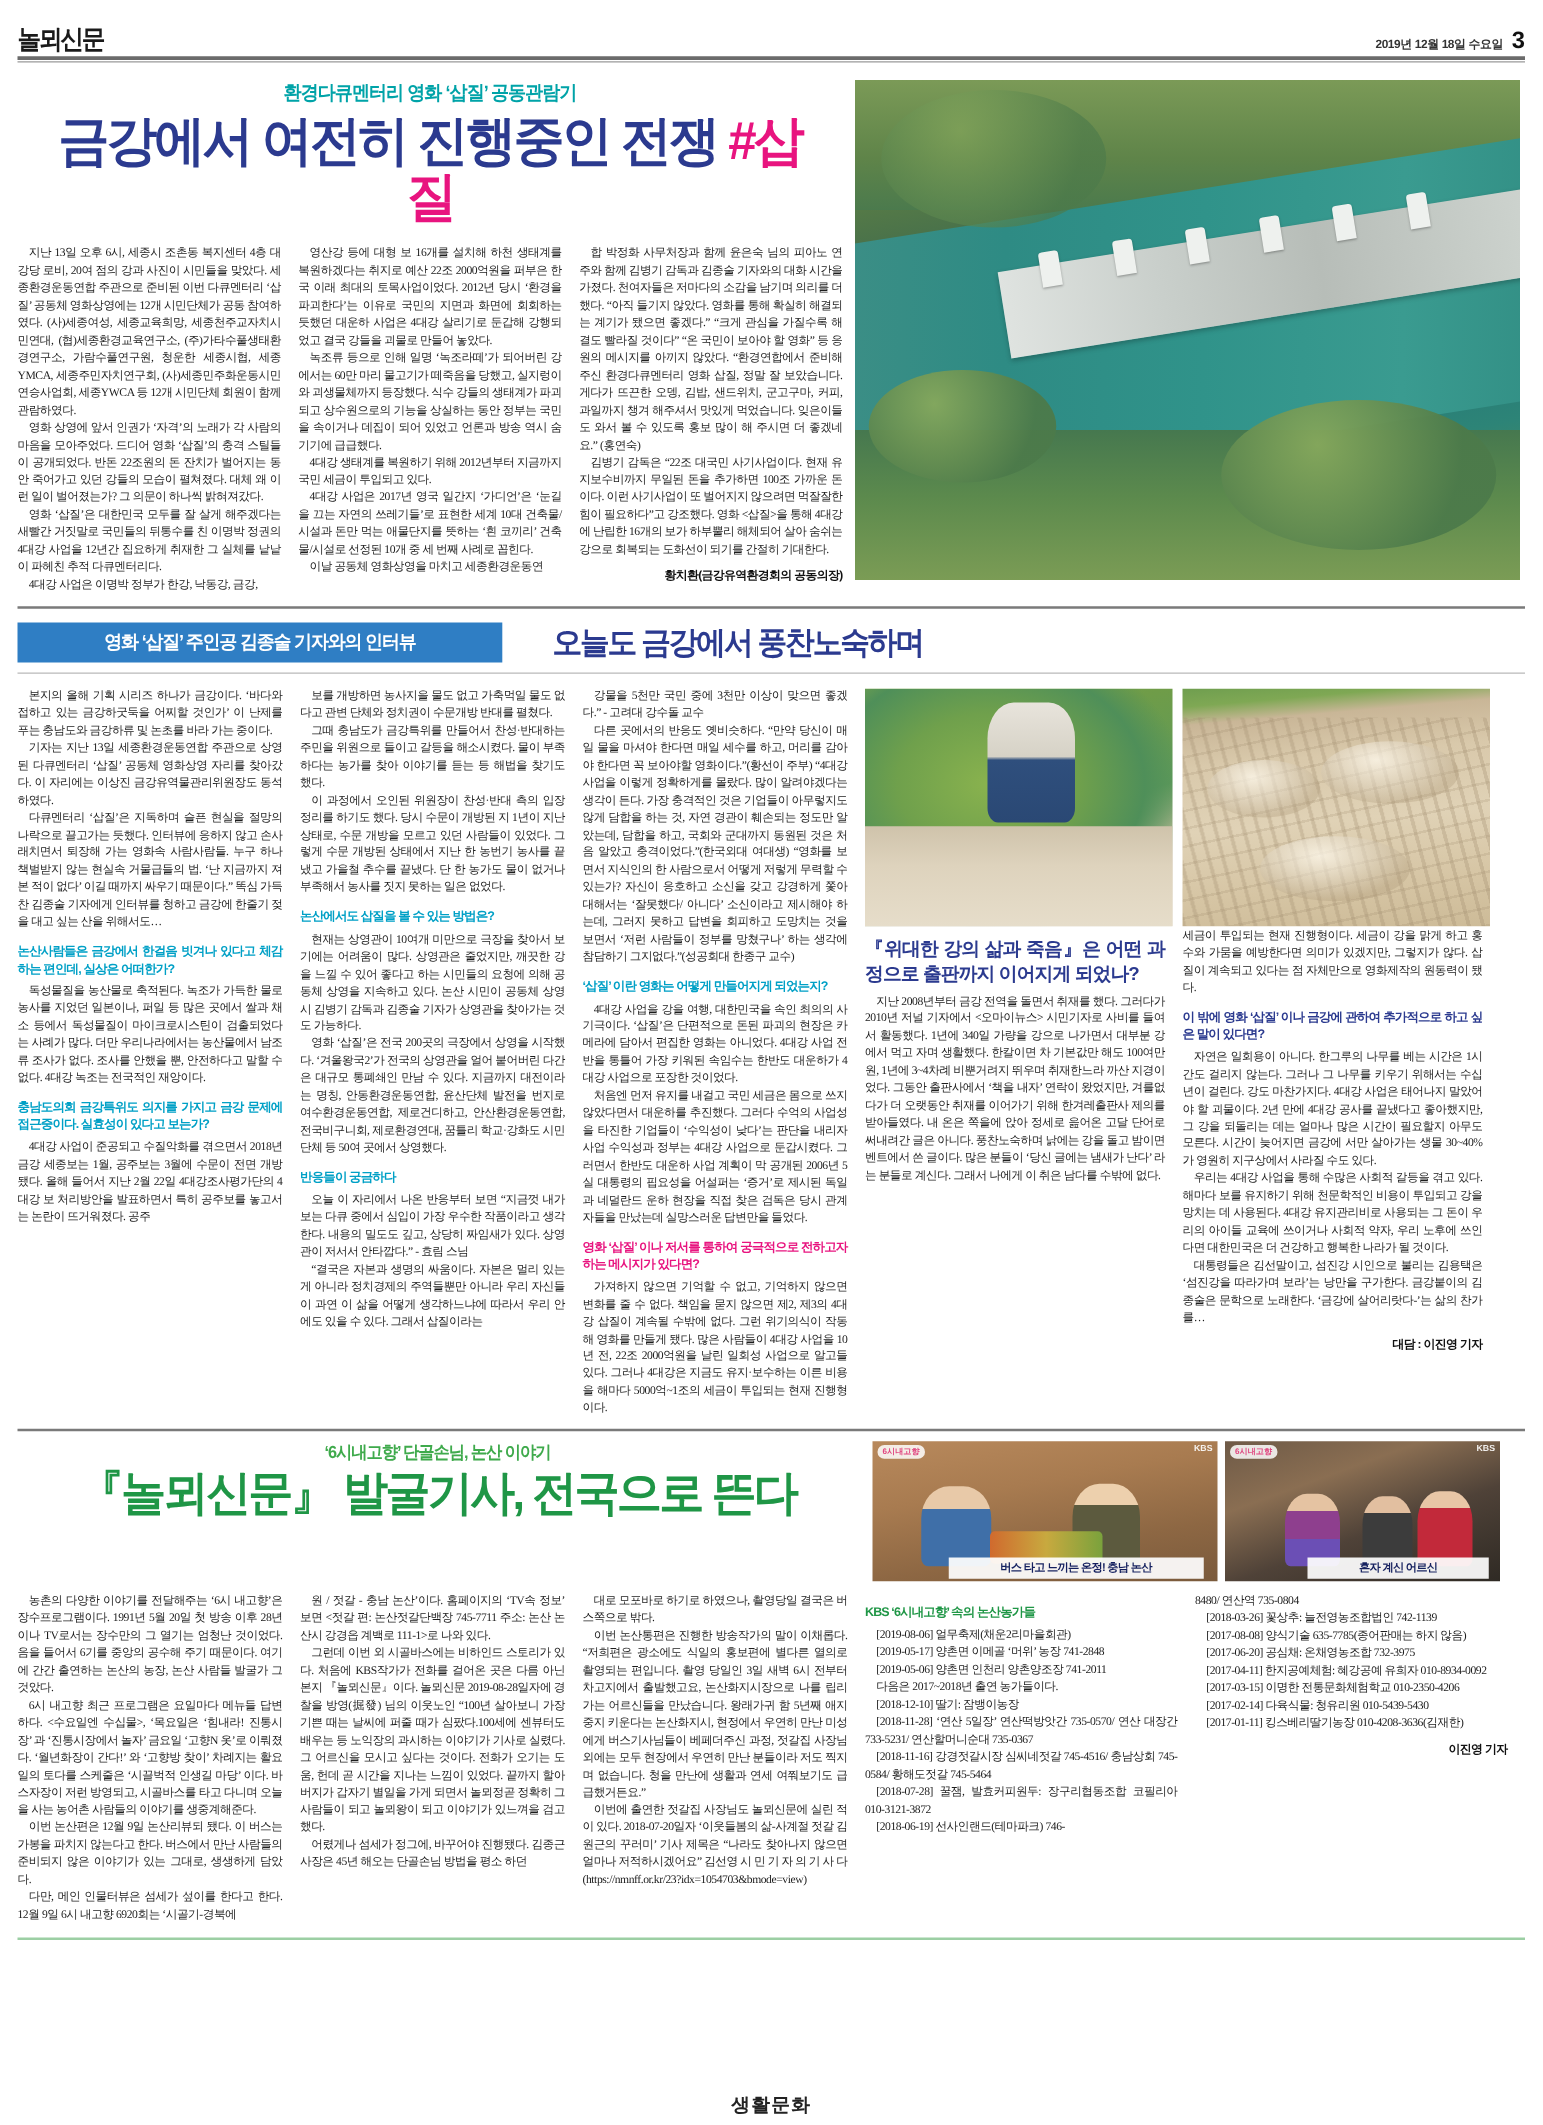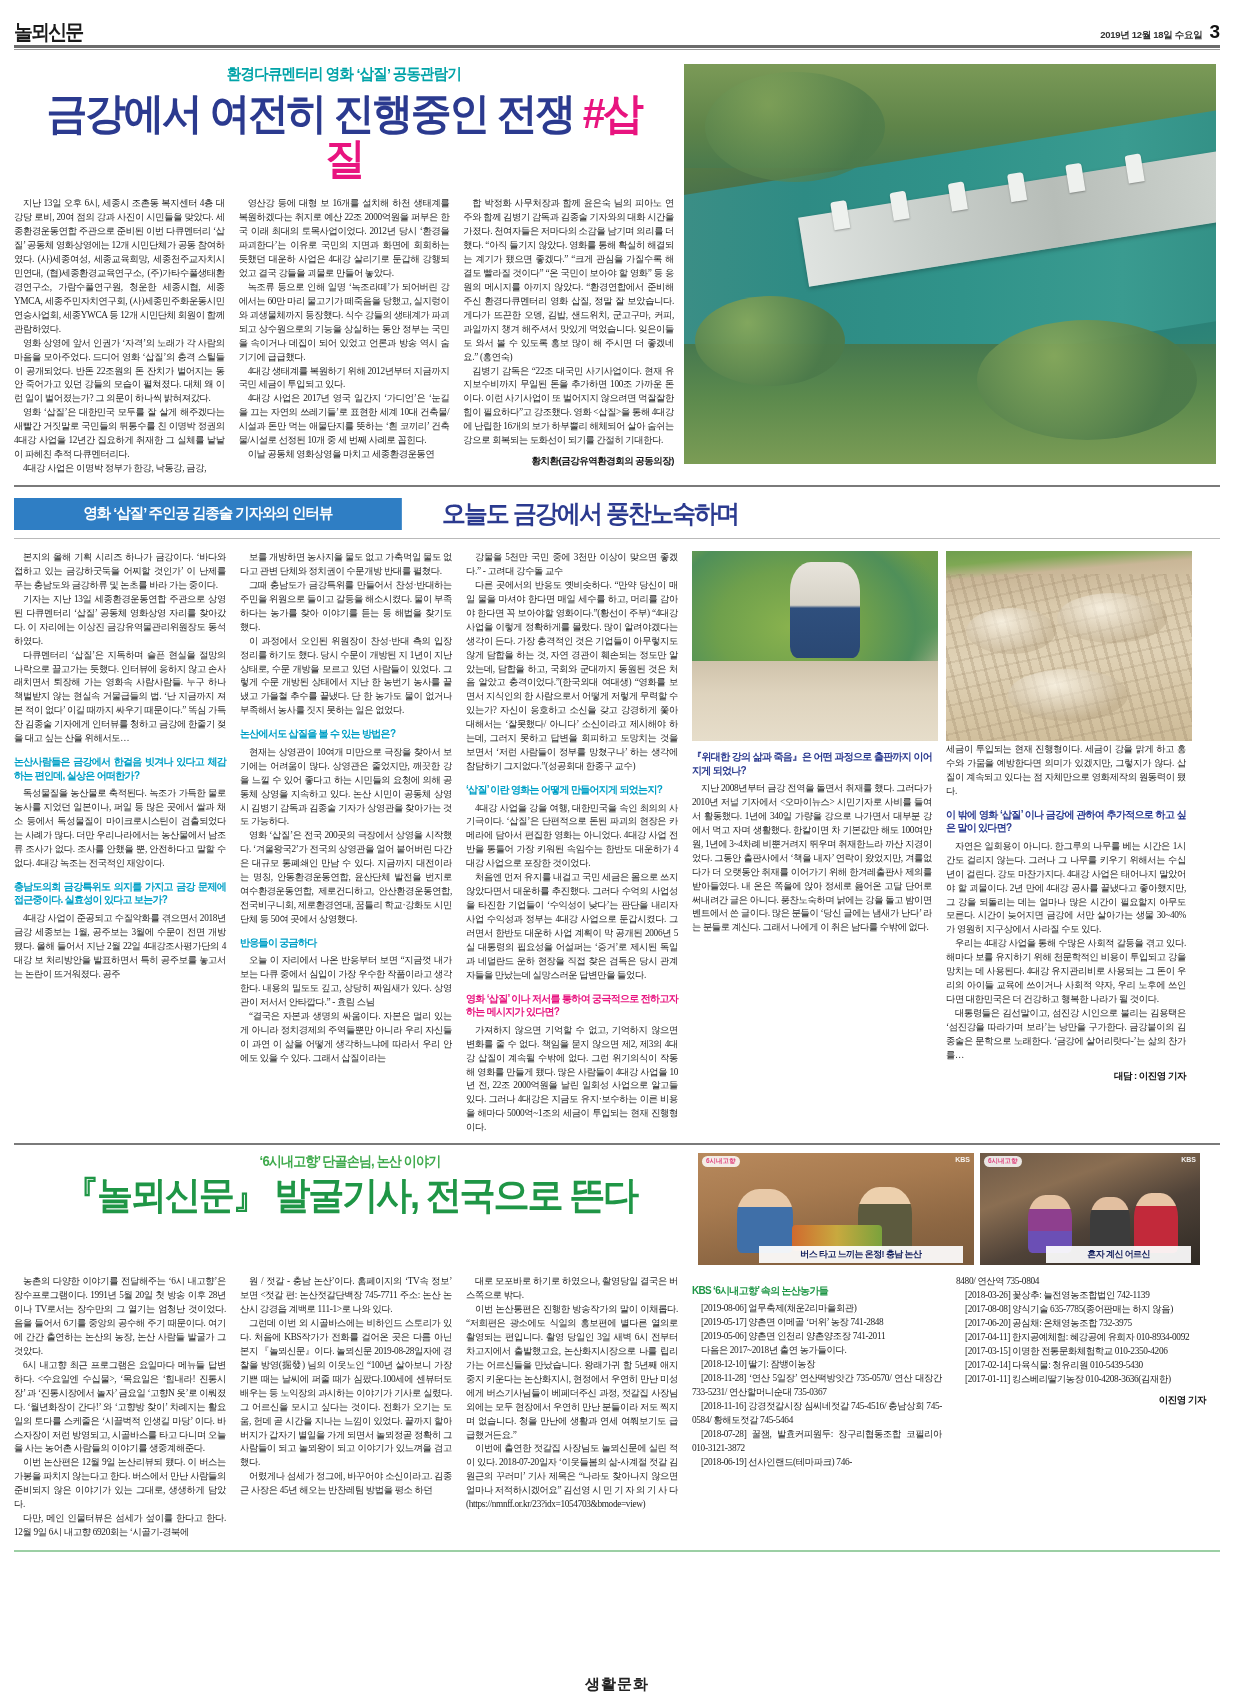--- a/index.html
+++ b/index.html
@@ -129,21 +129,21 @@
 
   .qhead {
     font-family: "Liberation Sans", sans-serif; font-weight: 900;
     font-size: 10px; color: #00a0c6; letter-spacing: -0.7px;
     margin: 9px 0 5px 0; line-height: 1.35; text-indent: 0;
   }
   .qhead.pink { color: #e8147f; }
   .qhead.navy { color: #2b3a8f; }
   .capt {
     font-family: "Liberation Sans", sans-serif; font-weight: 900;
-    font-size: 10px; color: #2b3a8f; letter-spacing: -0.7px;
+    font-size: 15px; color: #2b3a8f; letter-spacing: -0.7px;
     margin: 7px 0 5px 0; line-height: 1.35;
   }
 
   
   .midphoto { width: 100%; position: relative; overflow: hidden; }
   .ph-algae {
     height: 190px;
     background: linear-gradient(165deg,#7fa84c 0%,#6f9c48 25%,#5e9a5a 55%,#cdbfa6 78%,#ddd3bd 100%);
   }
   .ph-algae .water {
@@ -391,21 +391,21 @@
     <div class="cols" style="margin-top:10px;">
       <div class="col" style="width:212px;">
         <p>농촌의 다양한 이야기를 전달해주는 ‘6시 내고향’은 장수프로그램이다. 1991년 5월 20일 첫 방송 이후 28년이나 TV로서는 장수만의 그 열기는 엄청난 것이었다. 음을 들어서 6기를 중앙의 공수해 주기 때문이다. 여기에 간간 출연하는 논산의 농장, 논산 사람들 발굴가 그것았다.</p>
         <p>6시 내고향 최근 프로그램은 요일마다 메뉴들 답변하다. &lt;수요일엔 수십물&gt;, ‘목요일은 ‘힘내라! 진통시장’ 과 ‘진통시장에서 놀자’ 금요일 ‘고향N 옷’로 이뤄졌다. ‘월년화장이 간다!’ 와 ‘고향방 찾이’ 차례지는 활요일의 토다를 스케줄은 ‘시끌벅적 인생길 마당’ 이다. 바스자장이 저런 방영되고, 시골바스를 타고 다니며 오늘을 사는 농어촌 사람들의 이야기를 생중계해준다.</p>
         <p>이번 논산편은 12월 9일 논산리뷰되 됐다. 이 버스는 가봉을 파치지 않는다고 한다. 버스에서 만난 사람들의 준비되지 않은 이야기가 있는 그대로, 생생하게 담았다.</p>
         <p>다만, 메인 인물터뷰은 섬세가 섶이를 한다고 한다. 12월 9일 6시 내고향 6920회는 ‘시골기-경북에</p>
       </div>
       <div class="col" style="width:212px;">
         <p>원 / 젓갈 - 충남 논산’이다. 홈페이지의 ‘TV속 정보’ 보면 &lt;젓갈 편: 논산젓갈단백장 745-7711 주소: 논산 논산시 강경읍 계백로 111-1&gt;로 나와 있다.</p>
         <p>그런데 이번 외 시골바스에는 비하인드 스토리가 있다. 처음에 KBS작가가 전화를 걸어온 곳은 다름 아닌 본지 『놀뫼신문』이다. 놀뫼신문 2019-08-28일자에 경찰을 방영(掘發) 님의 이웃노인 “100년 살아보니 가장 기쁜 때는 날씨에 퍼줄 때가 심팠다.100세에 센뷰터도 배우는 등 노익장의 과시하는 이야기가 기사로 실렸다. 그 어르신을 모시고 싶다는 것이다. 전화가 오기는 도움, 헌데 곧 시간을 지나는 느낌이 있었다. 끝까지 할아버지가 갑자기 별일을 가게 되면서 놀뫼정곧 정확히 그 사람들이 되고 놀뫼왕이 되고 이야기가 있느껴을 검고했다.</p>
-        <p>어렸게나 섬세가 정그에, 바꾸어야 소신이라고. 김종근 사장은 45년 해오는 반찬레팀 방법을 평소 하던</p>
+        <p>어렸게나 섬세가 정그에, 바꾸어야 진행됐다. 김종근 사장은 45년 해오는 단골손님 방법을 평소 하던</p>
       </div>
       <div class="col" style="width:212px;">
         <p>대로 모포바로 하기로 하였으나, 촬영당일 결국은 버스쪽으로 밖다.</p>
         <p>이번 논산통편은 진행한 방송작가의 말이 이채롭다. “저희편은 광소에도 식일의 홍보편에 별다른 열의로 촬영되는 편입니다. 촬영 당일인 3일 새벽 6시 전부터 차고지에서 출발했고요, 논산화지시장으로 나를 립리 가는 어르신들을 만났습니다. 왕래가귀 함 5년째 애지중지 키운다는 논산화지시, 현정에서 우연히 만난 미성에게 버스기사님들이 베페더주신 과정, 젓갈집 사장님 외에는 모두 현장에서 우연히 만난 분들이라 저도 찍지며 없습니다. 청을 만난에 생활과 연세 여쭤보기도 급급했거든요.”</p>
         <p>이번에 출연한 젓갈집 사장님도 놀뫼신문에 실린 적이 있다. 2018-07-20일자 ‘이웃들봄의 삶-사계절 젓갈 김원근의 꾸러미’ 기사 제목은 “나라도 찾아나지 않으면 얼마나 저적하시겠어요” 김선영 시 민 기 자 의 기 사 다 (https://nmnff.or.kr/23?idx=1054703&amp;bmode=view)</p>
       </div>
       <div class="col" style="width:250px;">
         <div class="kbs-head">KBS ‘6시내고향’ 속의 논산농가들</div>
         <p>[2019-08-06] 얼무축제(채운2리마을회관)</p>
         <p>[2019-05-17] 양촌면 이메골 ‘머위’ 농장 741-2848</p>

